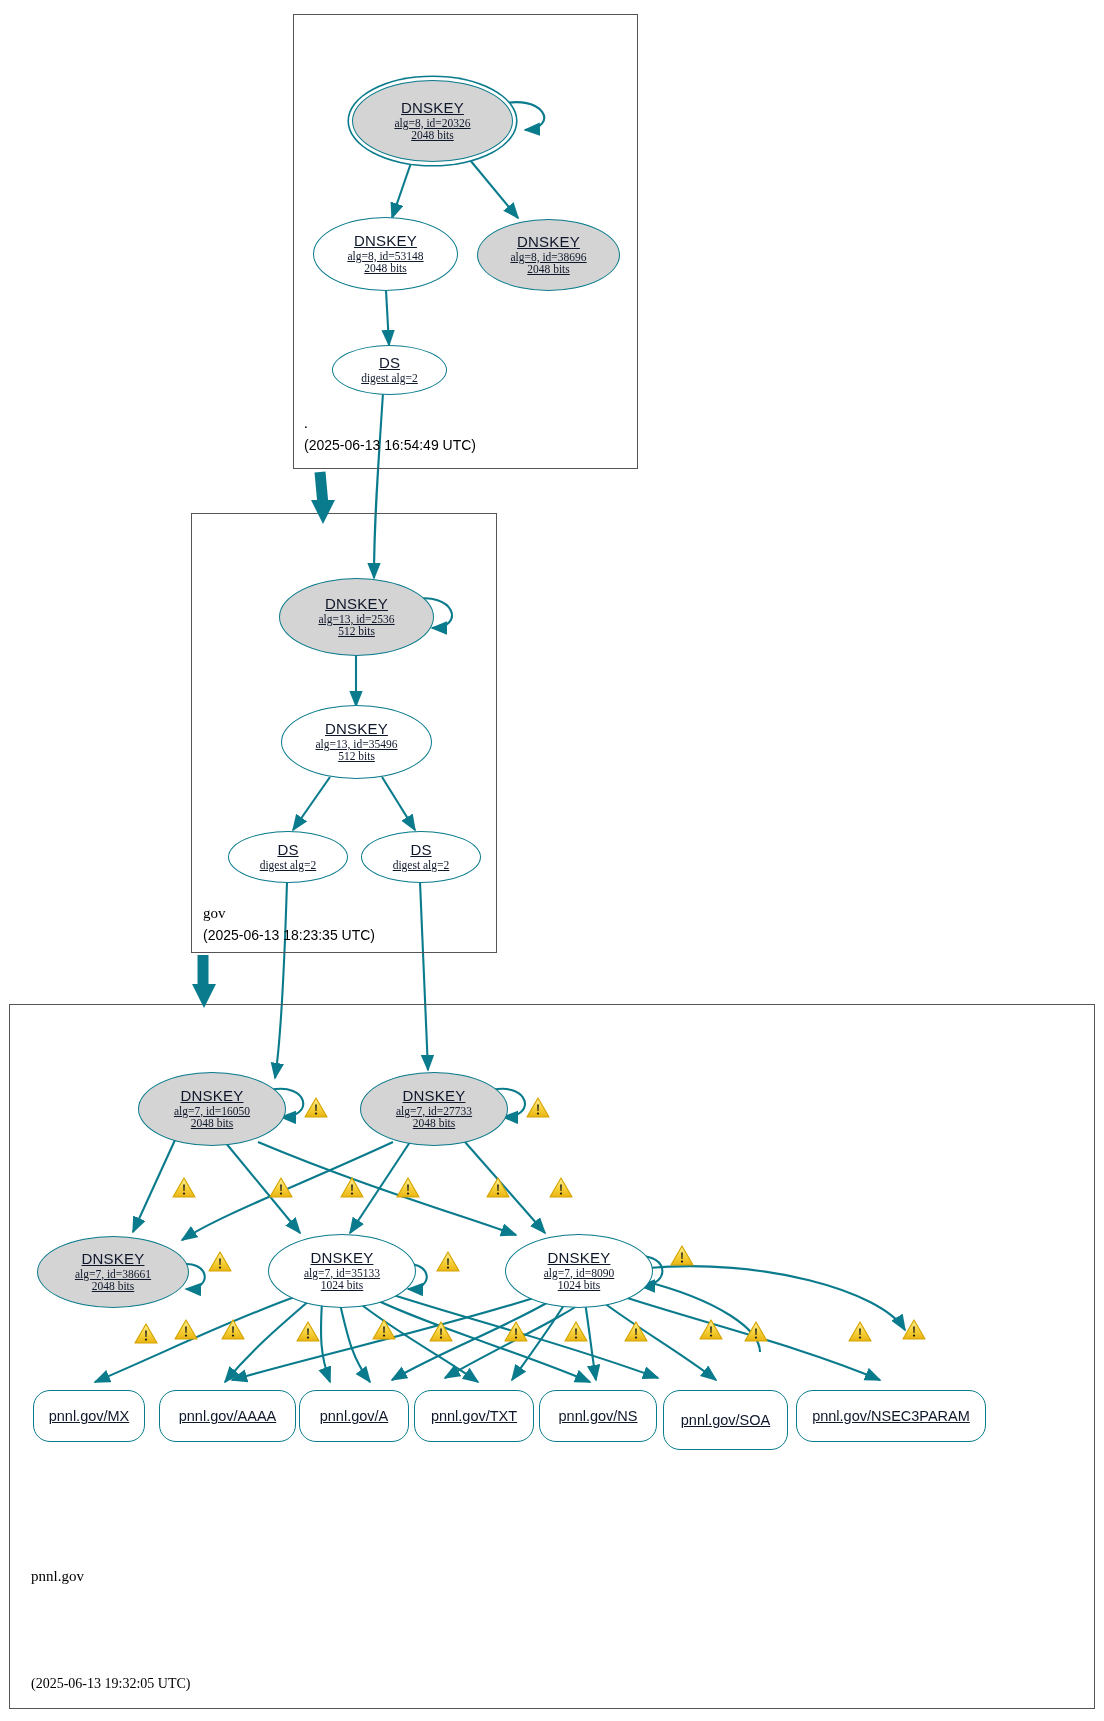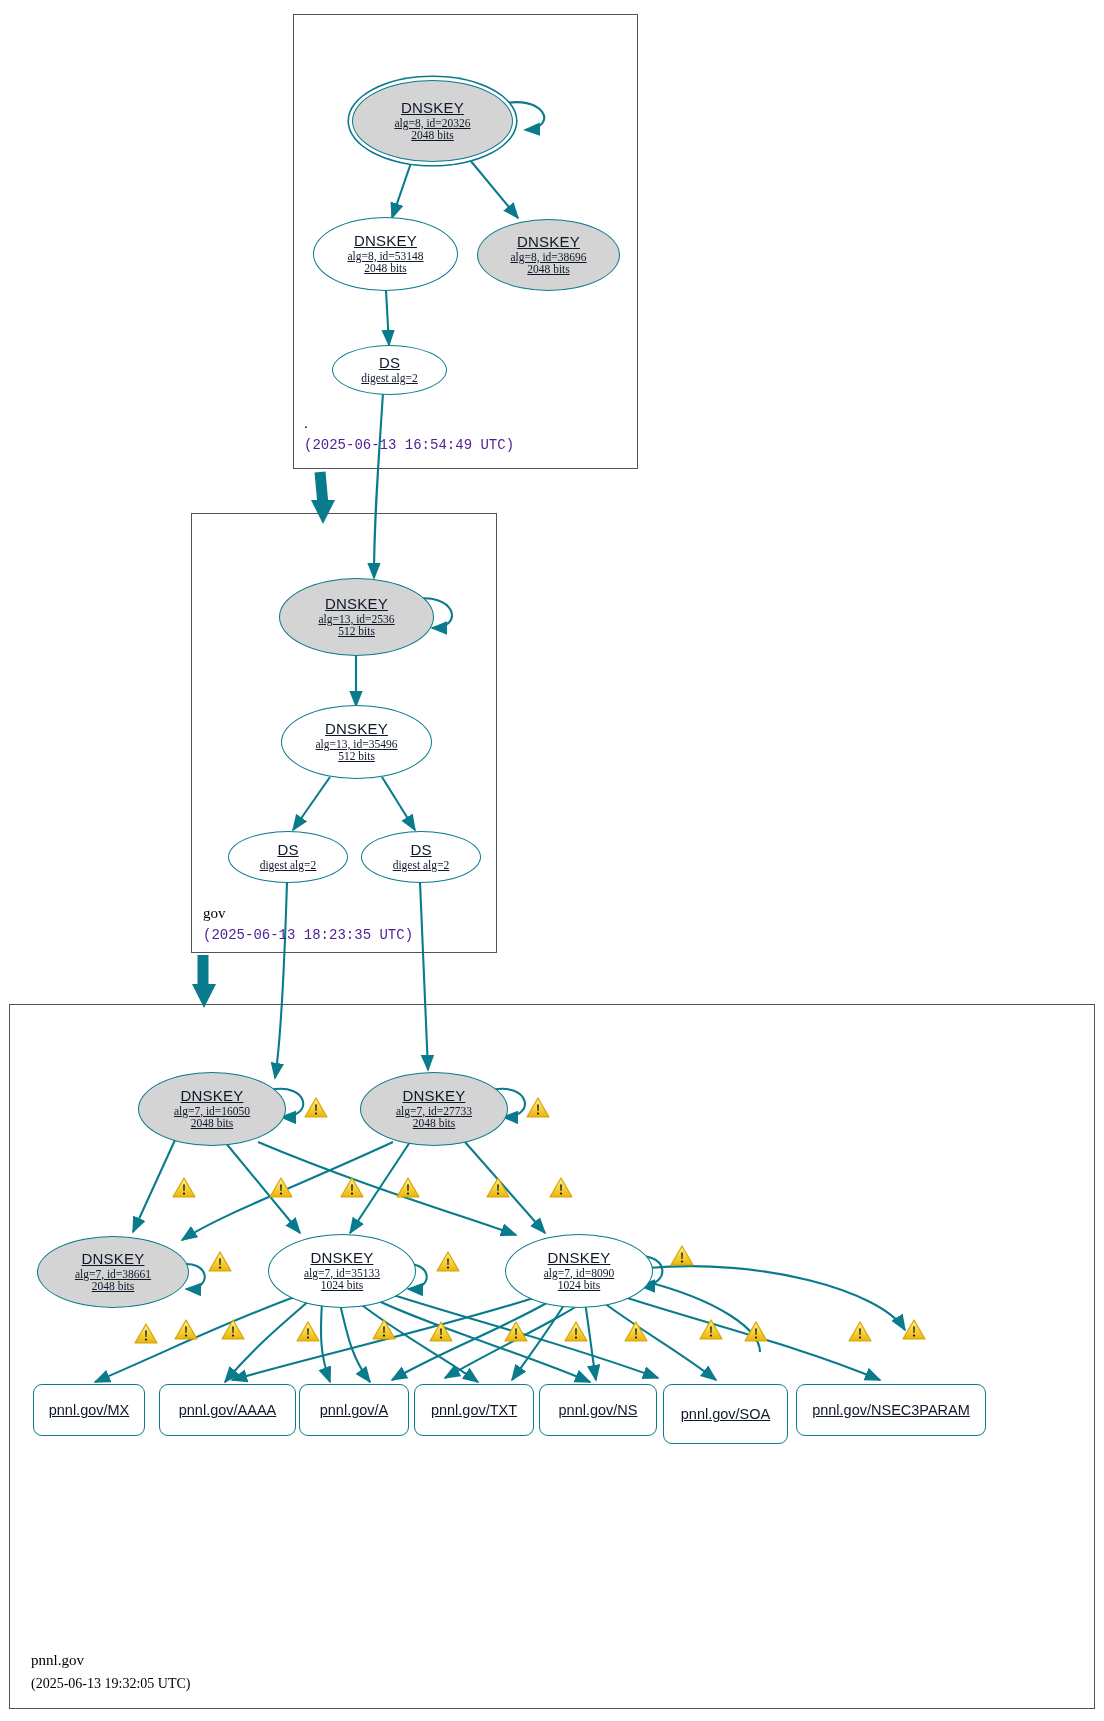--- a/index.html
+++ b/index.html
@@ -28,43 +28,44 @@
   }
   .zone-label {
     position: absolute;
     font-family: "Liberation Serif", serif;
     font-size: 15px;
     color: #000000;
     white-space: nowrap;
   }
   .zone-time {
     position: absolute;
-    font-family: Liberation Mono, monospace;
+    font-family: Liberation Sans, sans-serif;
     font-size: 14px;
-    color: #4c1d95;
+    color: #000000;
     white-space: nowrap;
   }
   .node {
     position: absolute;
     box-sizing: border-box;
     display: flex;
     flex-direction: column;
     align-items: center;
     justify-content: center;
     text-align: center;
     border: 1.6px solid #0a7b8c;
     color: #0f172a;
     line-height: 1.12;
     text-decoration: underline;
   }
   .node.ellipse {
     border-radius: 50%;
   }
   .node.rect {
-    border-radius: 9px;
+    border-radius: 17px;
+    margin-top: 6px;
   }
   .node.filled {
     background: #d4d4d4;
   }
   .node.plain {
     background: #ffffff;
   }
   .node.sep {
     box-shadow: 0 0 0 3.0px #ffffff, 0 0 0 4.6px #0a7b8c;
   }
@@ -179,21 +180,21 @@
 
 <div class="zone-box" style="left:293px; top:14px; width:345px; height:455px;"></div>
 <div class="zone-label" style="left:304px; top:415px;">.</div>
 <div class="zone-time" style="left:304px; top:437px;">(2025-06-13 16:54:49 UTC)</div>
 
 <div class="zone-box" style="left:191px; top:513px; width:306px; height:440px;"></div>
 <div class="zone-label" style="left:203px; top:905px;">gov</div>
 <div class="zone-time" style="left:203px; top:927px;">(2025-06-13 18:23:35 UTC)</div>
 
 <div class="zone-box" style="left:9px; top:1004px; width:1086px; height:705px;"></div>
-<div class="footer-name" style="left:31px; top:1652px;text-align:right;">pnnl.gov</div>
+<div class="footer-name" style="left:31px; top:1568px;text-align:right;">pnnl.gov</div>
 <div class="footer-time" style="left:31px; top:1676px;">(2025-06-13 19:32:05 UTC)</div>
 
 <svg style="position:absolute; left:0; top:0; width:1104px; height:1721px; pointer-events:none;">
   <path d="M320,472 L323,505" stroke="#0a7b8c" stroke-width="11" fill="none"></path>
   <path d="M311,500 L335,500 L323,524 z" fill="#0a7b8c"></path>
   <path d="M203,955 L203,988" stroke="#0a7b8c" stroke-width="11" fill="none"></path>
   <path d="M192,984 L216,984 L204,1008 z" fill="#0a7b8c"></path>
 </svg>
 
 <div class="node ellipse filled sep" style="left:352px; top:80px; width:161px; height:82px;">

